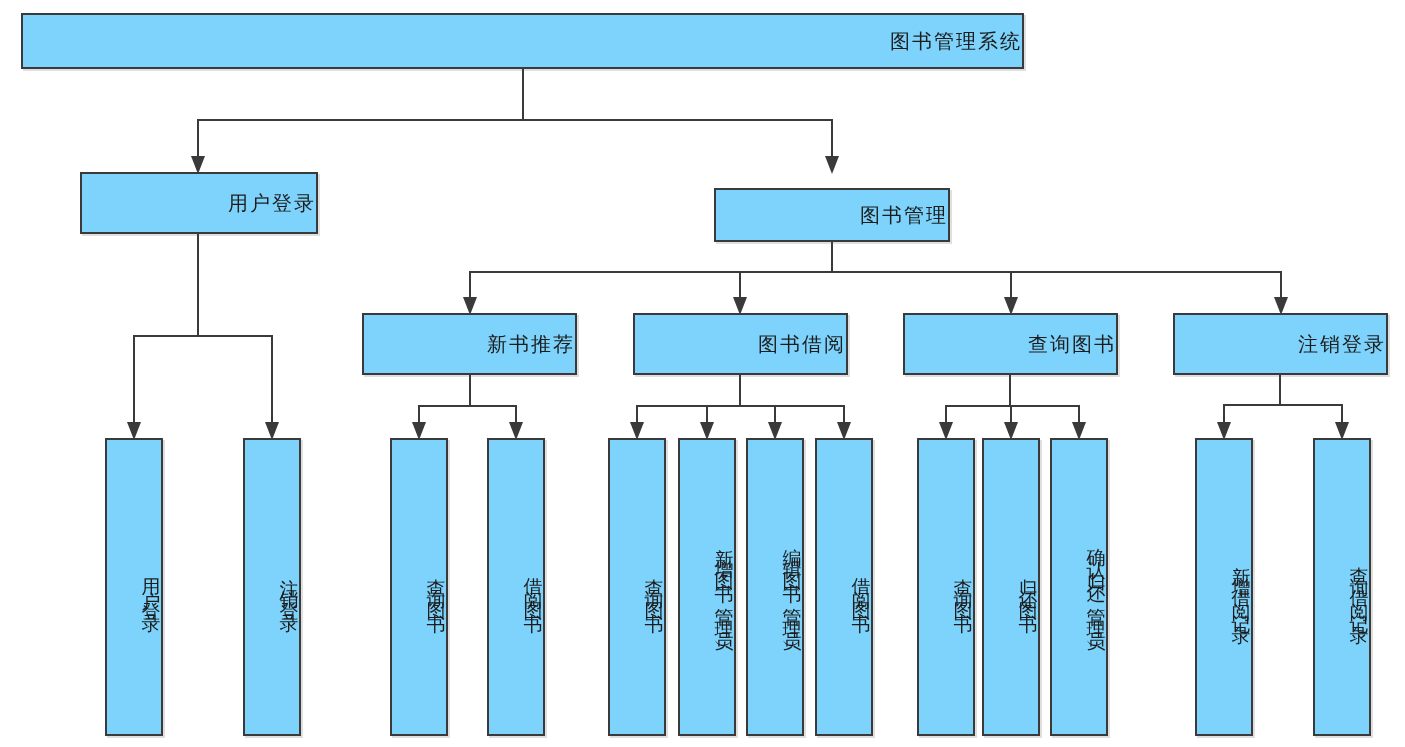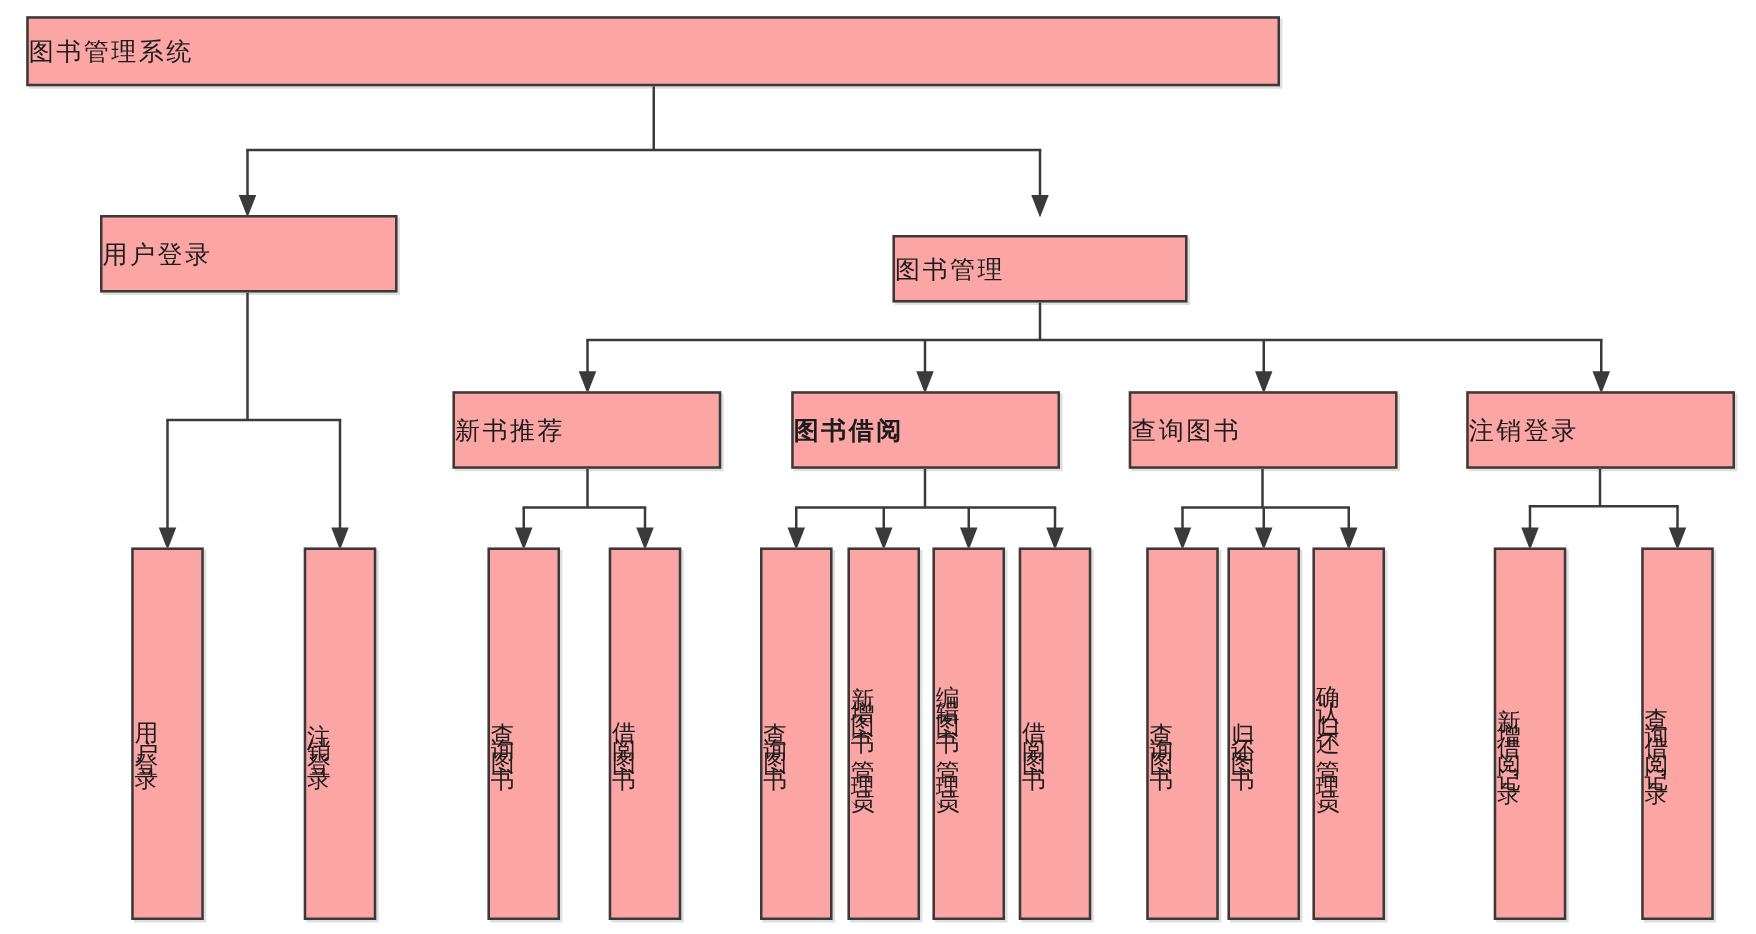--- a/index.html
+++ b/index.html
@@ -8,36 +8,36 @@
     position: relative;
     width: 1405px;
     height: 747px;
     background: #ffffff;
     font-family: "Liberation Sans", sans-serif;
     overflow: hidden;
   }
   .connectors { position: absolute; left: 0; top: 0; }
   .node {
     position: absolute;
-    background: #fca5a5;
+    background: #7dd3fc;
     border: 2px solid #3a3a3a;
     box-shadow: 2px 2px 0 rgba(80,80,80,0.18);
     display: flex;
     align-items: center;
-    justify-content: flex-start;
+    justify-content: flex-end;
     color: #1c1c1c;
     font-size: 20px;
     letter-spacing: 2px;
     white-space: nowrap;
   }
   .root  { left: 21px;  top: 13px;  width: 1003px; height: 56px; }
   .l2a   { left: 80px;  top: 172px; width: 238px;  height: 62px; }
   .l2b   { left: 714px; top: 188px; width: 236px;  height: 54px; }
   .l3    { top: 313px; width: 215px; height: 62px; }
-  .g0 { left: 362px; } .g1 { left: 633px; font-weight: bold; } .g2 { left: 903px; } .g3 { left: 1173px; }
+  .g0 { left: 362px; } .g1 { left: 633px; } .g2 { left: 903px; } .g3 { left: 1173px; }
   .leaf {
     top: 438px; width: 58px; height: 298px;
     font-size: 19px;
     letter-spacing: 12px;
     white-space: normal;
   }
   .leaf span {
     writing-mode: vertical-rl;
     text-orientation: mixed;
     line-height: 1;

